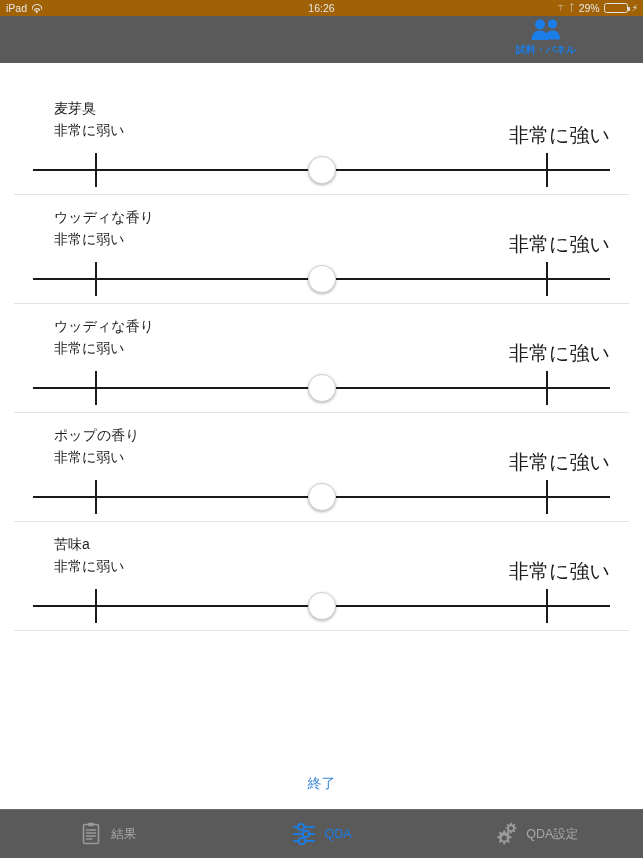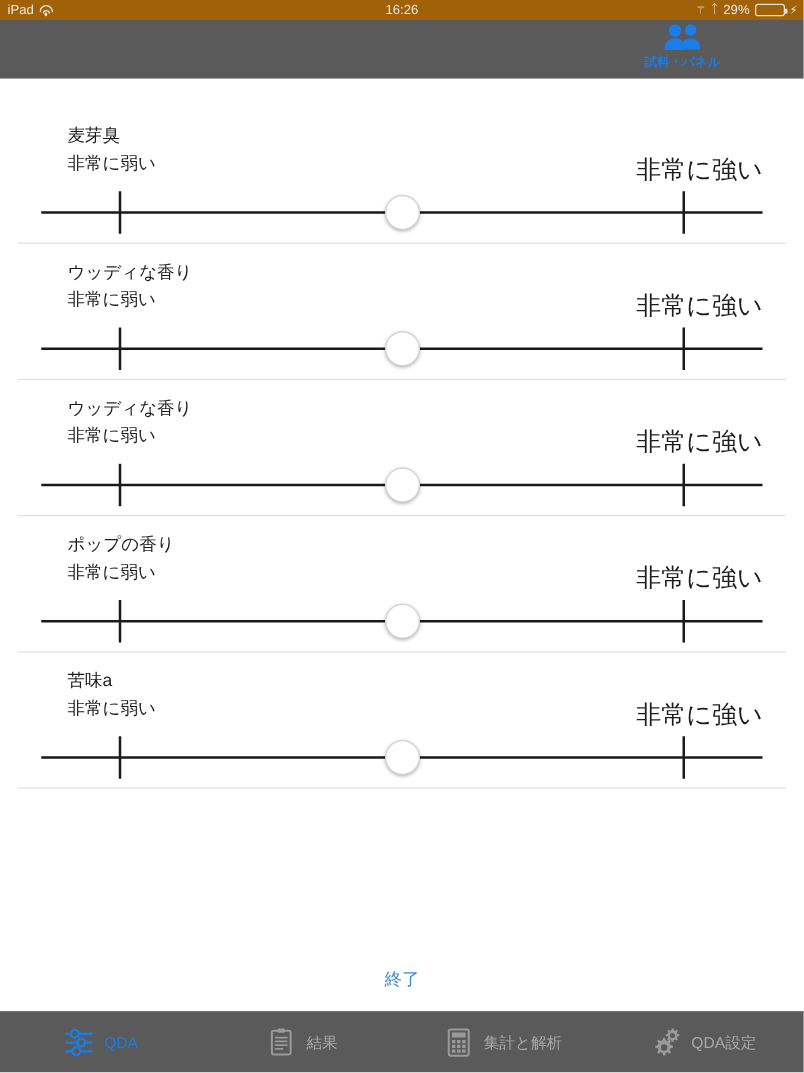--- a/index.html
+++ b/index.html
@@ -241,66 +241,48 @@
       </div>
 
     <div class="actions">
       <button class="action-btn">終了</button>
       <button class="action-btn">繰り返し</button>
     </div>
   </div>
 
   <div class="tabbar">
 
+    <div class="tab">
+      <svg class="ic" viewBox="0 0 26 26">
+        <rect x="5.5" y="3.5" width="15" height="19" rx="1.6" fill="none" stroke="#9a9a9a" stroke-width="1.6"></rect>
+        <rect x="10" y="1.8" width="6" height="3.4" rx="1" fill="#9a9a9a"></rect>
+        <g stroke="#9a9a9a" stroke-width="1.4" stroke-linecap="round">
+          <line x1="8.5" y1="9" x2="17.5" y2="9"></line>
+          <line x1="8.5" y1="12" x2="17.5" y2="12"></line>
+          <line x1="8.5" y1="15" x2="17.5" y2="15"></line>
+          <line x1="8.5" y1="18" x2="14" y2="18"></line>
+        </g>
+      </svg>
+      <span class="t-label">結果</span>
+    </div>
+
     <div class="tab active">
       <svg class="ic" viewBox="0 0 26 26">
         <g stroke="#1a7de8" stroke-width="1.8" fill="none">
           <line x1="2" y1="6" x2="24" y2="6"></line>
           <line x1="2" y1="13" x2="24" y2="13"></line>
           <line x1="2" y1="20" x2="24" y2="20"></line>
         </g>
         <circle cx="10" cy="6" r="3.1" fill="#5a5a5a" stroke="#1a7de8" stroke-width="1.8"></circle>
         <circle cx="15" cy="13" r="3.1" fill="#5a5a5a" stroke="#1a7de8" stroke-width="1.8"></circle>
         <circle cx="11" cy="20" r="3.1" fill="#5a5a5a" stroke="#1a7de8" stroke-width="1.8"></circle>
       </svg>
       <span class="t-label">QDA</span>
     </div>
 
-    <div class="tab">
-      <svg class="ic" viewBox="0 0 26 26">
-        <rect x="5.5" y="3.5" width="15" height="19" rx="1.6" fill="none" stroke="#9a9a9a" stroke-width="1.6"></rect>
-        <rect x="10" y="1.8" width="6" height="3.4" rx="1" fill="#9a9a9a"></rect>
-        <g stroke="#9a9a9a" stroke-width="1.4" stroke-linecap="round">
-          <line x1="8.5" y1="9" x2="17.5" y2="9"></line>
-          <line x1="8.5" y1="12" x2="17.5" y2="12"></line>
-          <line x1="8.5" y1="15" x2="17.5" y2="15"></line>
-          <line x1="8.5" y1="18" x2="14" y2="18"></line>
-        </g>
-      </svg>
-      <span class="t-label">結果</span>
-    </div>
-
-    <div class="tab">
-      <svg class="ic" viewBox="0 0 26 26">
-        <rect x="5" y="2.5" width="16" height="21" rx="1.6" fill="none" stroke="#9a9a9a" stroke-width="1.6"></rect>
-        <rect x="7.5" y="5" width="11" height="4" fill="#9a9a9a"></rect>
-        <g fill="#9a9a9a">
-          <rect x="7.5" y="11" width="2.8" height="2.6"></rect>
-          <rect x="11.6" y="11" width="2.8" height="2.6"></rect>
-          <rect x="15.7" y="11" width="2.8" height="2.6"></rect>
-          <rect x="7.5" y="14.8" width="2.8" height="2.6"></rect>
-          <rect x="11.6" y="14.8" width="2.8" height="2.6"></rect>
-          <rect x="15.7" y="14.8" width="2.8" height="2.6"></rect>
-          <rect x="7.5" y="18.6" width="2.8" height="2.6"></rect>
-          <rect x="11.6" y="18.6" width="2.8" height="2.6"></rect>
-          <rect x="15.7" y="18.6" width="2.8" height="2.6"></rect>
-        </g>
-      </svg>
-      <span class="t-label">集計と解析</span>
-    </div>
 
     <div class="tab">
       <svg class="ic" viewBox="0 0 26 26">
         <g fill="#9a9a9a">
           <path d="M10.5 9.2 l1.6 0 .45 2.0 a5.2 5.2 0 0 1 1.5 .62 l1.72 -1.12 1.14 1.14 -1.12 1.72 a5.2 5.2 0 0 1 .62 1.5 l2.0 .45 0 1.6 -2.0 .45 a5.2 5.2 0 0 1 -.62 1.5 l1.12 1.72 -1.14 1.14 -1.72 -1.12 a5.2 5.2 0 0 1 -1.5 .62 l-.45 2.0 -1.6 0 -.45 -2.0 a5.2 5.2 0 0 1 -1.5 -.62 l-1.72 1.12 -1.14 -1.14 1.12 -1.72 a5.2 5.2 0 0 1 -.62 -1.5 l-2.0 -.45 0 -1.6 2.0 -.45 a5.2 5.2 0 0 1 .62 -1.5 l-1.12 -1.72 1.14 -1.14 1.72 1.12 a5.2 5.2 0 0 1 1.5 -.62 Z"></path>
           <circle cx="11.3" cy="17.0" r="2.6" fill="#5a5a5a"></circle>
           <path d="M17.4 1.6 l1.25 0 .35 1.55 a4 4 0 0 1 1.16 .48 l1.33 -.87 .88 .88 -.87 1.33 a4 4 0 0 1 .48 1.16 l1.55 .35 0 1.25 -1.55 .35 a4 4 0 0 1 -.48 1.16 l.87 1.33 -.88 .88 -1.33 -.87 a4 4 0 0 1 -1.16 .48 l-.35 1.55 -1.25 0 -.35 -1.55 a4 4 0 0 1 -1.16 -.48 l-1.33 .87 -.88 -.88 .87 -1.33 a4 4 0 0 1 -.48 -1.16 l-1.55 -.35 0 -1.25 1.55 -.35 a4 4 0 0 1 .48 -1.16 l-.87 -1.33 .88 -.88 1.33 .87 a4 4 0 0 1 1.16 -.48 Z"></path>
           <circle cx="18.0" cy="7.3" r="2.0" fill="#5a5a5a"></circle>
         </g>
       </svg>

